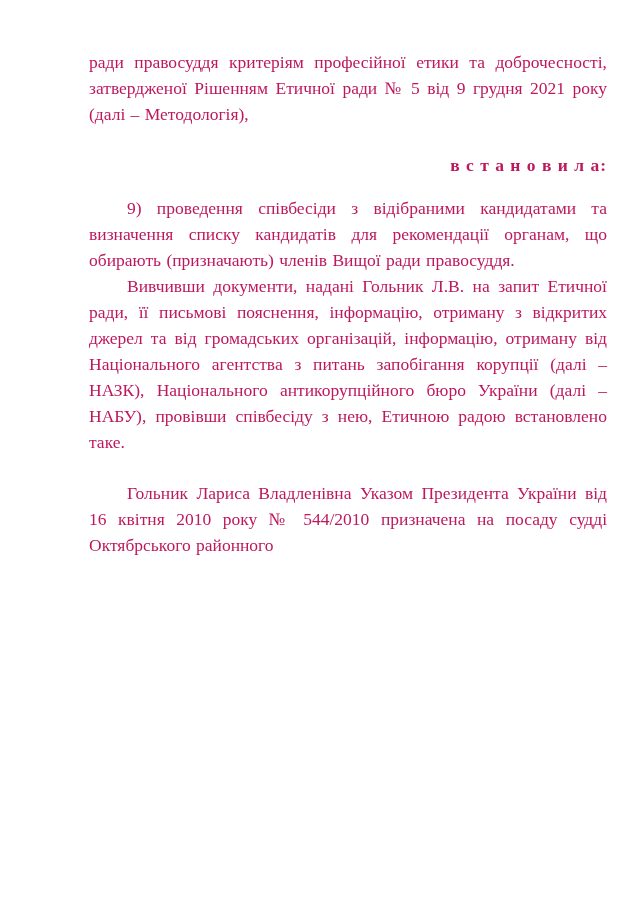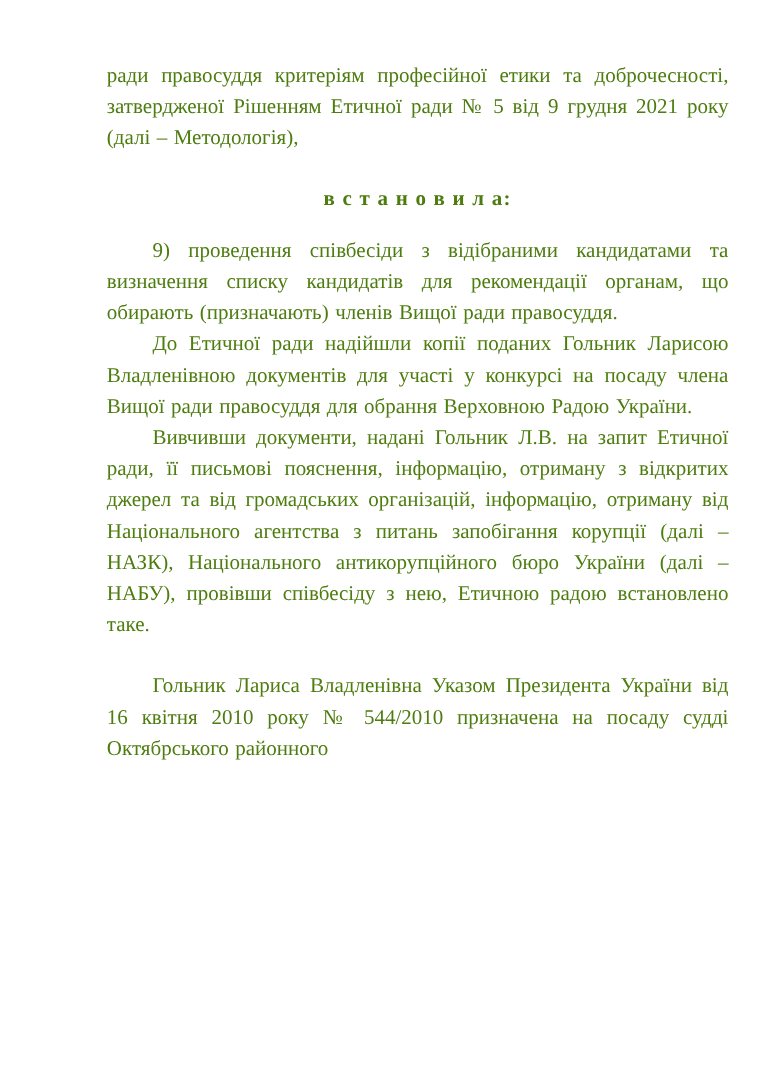--- a/index.html
+++ b/index.html
@@ -11,35 +11,35 @@
     position: relative;
     width: 640px;
     height: 906px;
     margin: 0 auto;
     background: #ffffff;
     box-sizing: border-box;
     padding: 49px 33px 0 89px;
     font-family: "Liberation Serif", "DejaVu Serif", serif;
     font-size: 17.5px;
     line-height: 26px;
-    color: #4d7c0f;
+    color: #be185d;
     overflow: hidden;
   }
   .para {
     margin: 0;
     text-align: justify;
     text-indent: 38px;
     word-spacing: 1px;
   }
   .para.no-indent {
     text-indent: 0;
   }
   .heading {
     margin: 25px 0 17px 0;
-    text-align: center;
+    text-align: right;
     text-indent: 0;
     font-weight: bold;
     letter-spacing: 1px;
   }
   .para.final {
     margin-top: 25px;
   }
   sup {
     font-size: 11px;
     line-height: 0;
@@ -52,20 +52,19 @@
 <div class="page">
 
   <p class="para no-indent">ради правосуддя критеріям професійної етики та доброчесності, затвердженої Рішенням Етичної ради № 5 від 9 грудня 2021 року (далі – Методологія),</p>
 
   <p class="heading">в с т а н о в и л а:</p>
 
 
 
   <p class="para">9) проведення співбесіди з відібраними кандидатами та визначення списку кандидатів для рекомендації органам, що обирають (призначають) членів Вищої ради правосуддя.</p>
 
-  <p class="para">До Етичної ради надійшли копії поданих Гольник Ларисою Владленівною документів для участі у конкурсі на посаду члена Вищої ради правосуддя для обрання Верховною Радою України.</p>
 
 
   <p class="para">Вивчивши документи, надані Гольник Л.В. на запит Етичної ради, її письмові пояснення, інформацію, отриману з відкритих джерел та від громадських організацій, інформацію, отриману від Національного агентства з питань запобігання корупції (далі – НАЗК), Національного антикорупційного бюро України (далі – НАБУ), провівши співбесіду з нею, Етичною радою встановлено таке.</p>
 
   <p class="para final">Гольник Лариса Владленівна Указом Президента України від 16 квітня 2010 року № 544/2010 призначена на посаду судді Октябрського районного</p>
 
 </div>
 
 </body></html>

